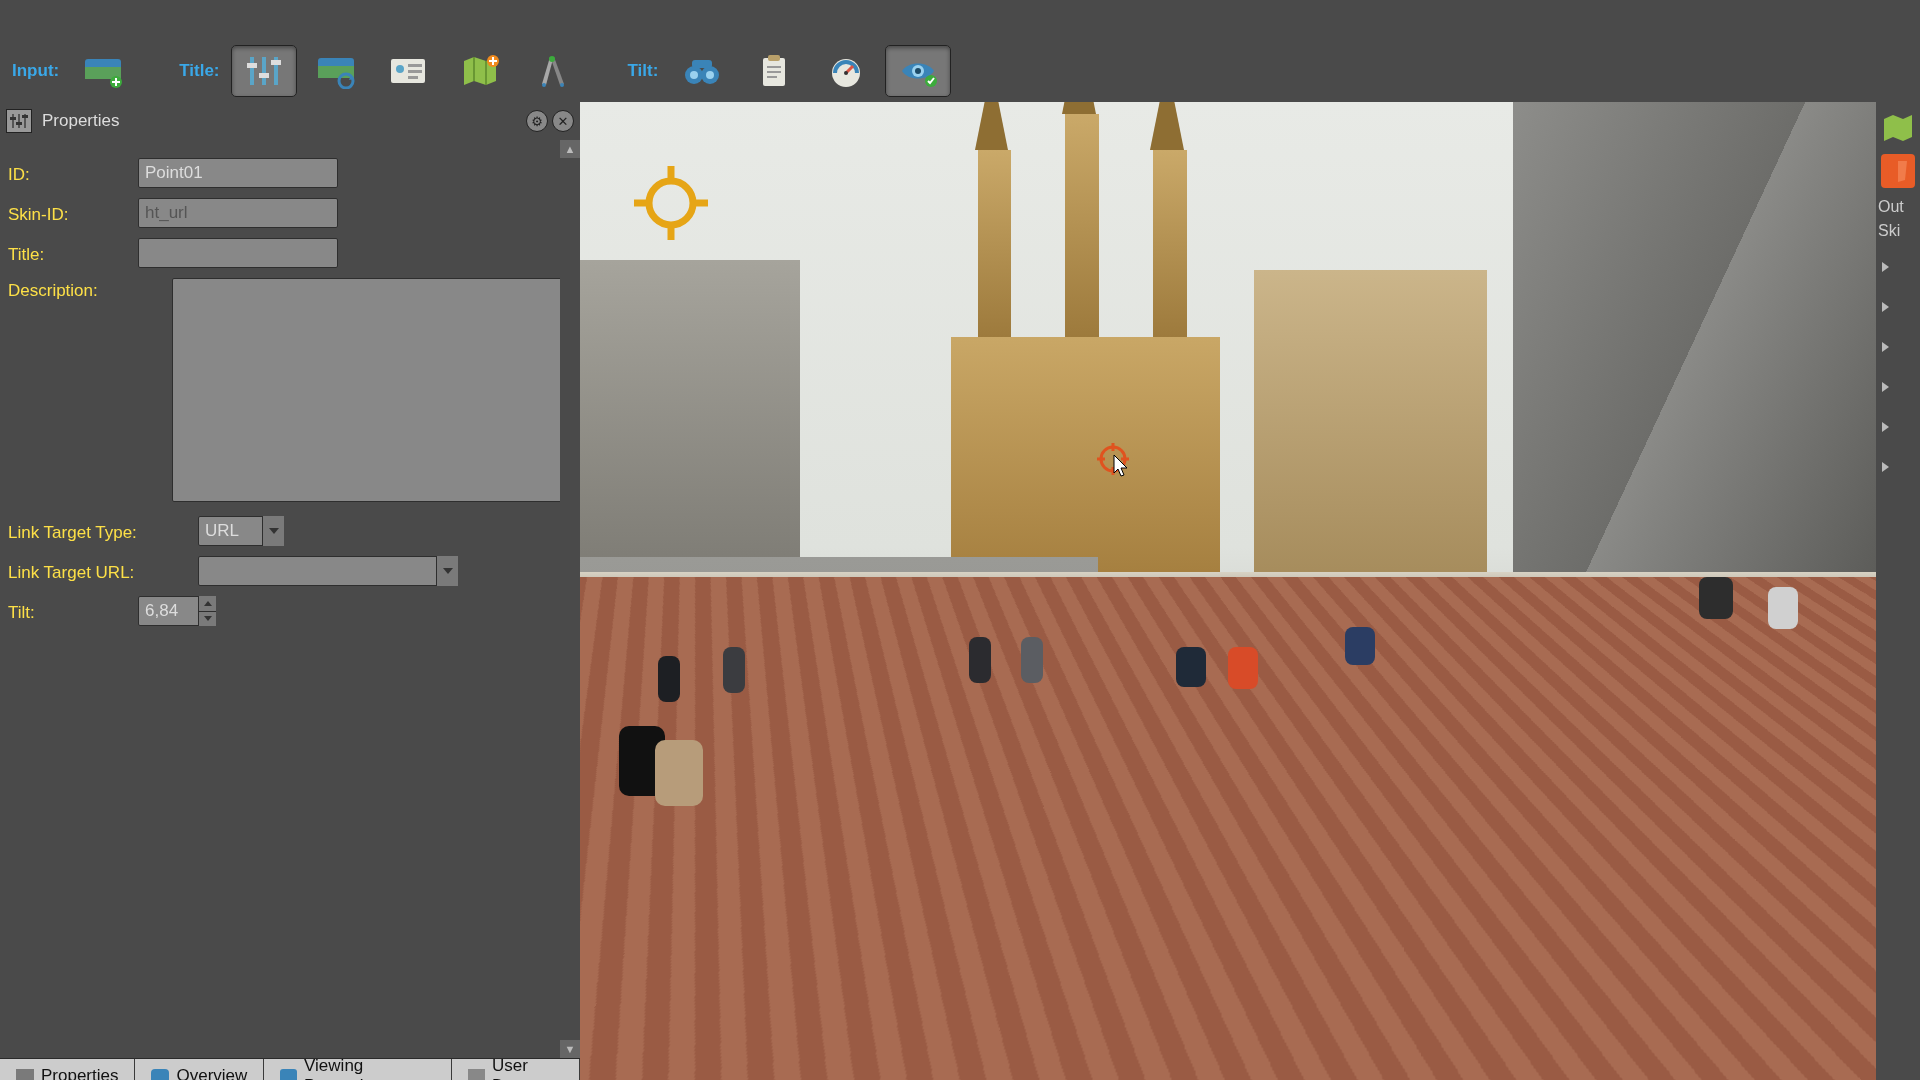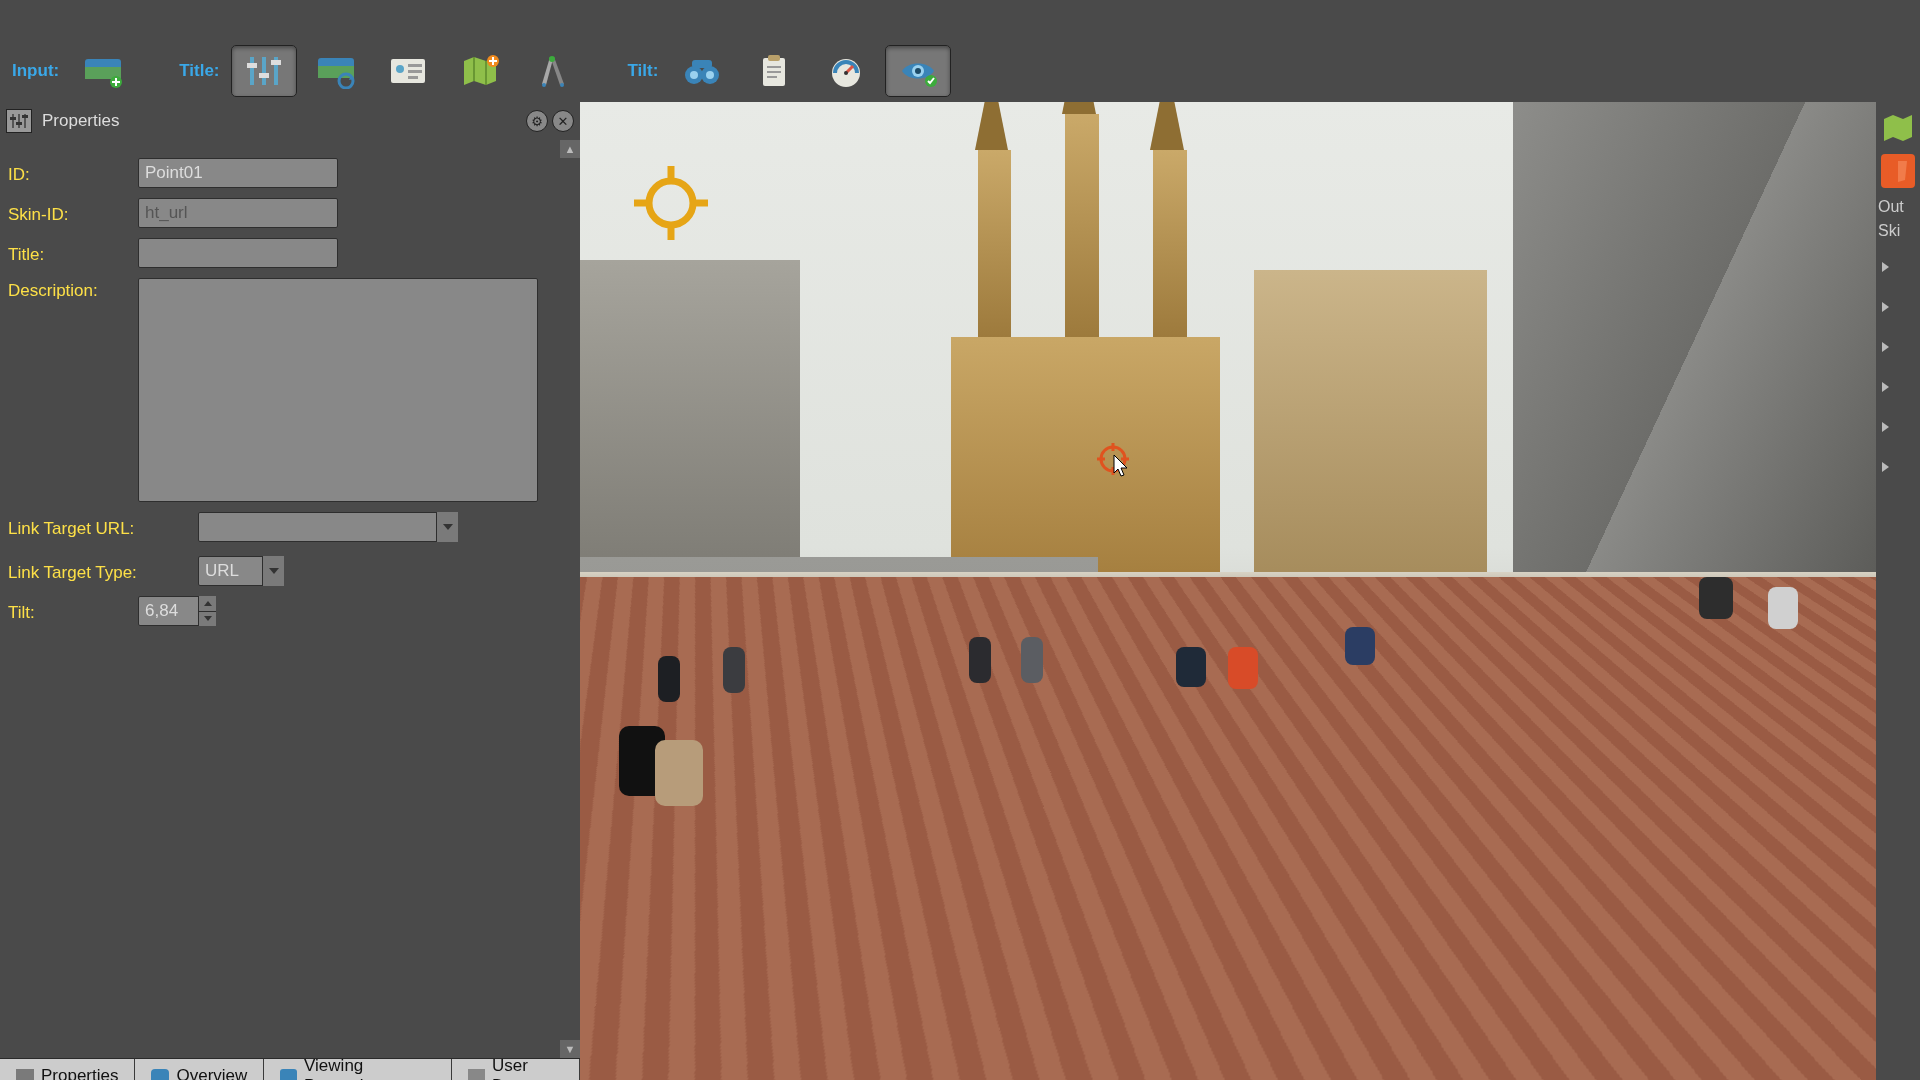--- a/index.html
+++ b/index.html
@@ -26,21 +26,21 @@
 .panel-header { height:38px; background:#4a4a4a; display:flex; align-items:center; padding:0 6px;}
 .panel-header .ph-icon { width:26px; height:24px; background:#999; border:1px solid #222; margin-right:10px; display:flex;align-items:center;justify-content:center;}
 .panel-header .ph-title { color:#ddd; font-size:17px; flex:1;}
 .ph-ctrl { width:22px;height:22px;border-radius:11px;border:1px solid #222;background:#888;margin-left:4px;display:flex;align-items:center;justify-content:center;font-size:13px;color:#222;cursor:pointer;}
 .panel-body { flex:1; position:relative; padding: 18px 8px 8px 8px;}
 .scrollbar-track { position:absolute; right:0; top:0; bottom:0; width:20px; background:#4a4a4a;}
 .sc-arrow { width:20px;height:18px;background:#666;display:flex;align-items:center;justify-content:center;color:#bbb;font-size:11px;}
 .sc-arrow.bot{position:absolute;bottom:0;}
 
 .form-row { display:flex; align-items:center; margin-bottom:10px;}
-.form-row.topalign{align-items:flex-start;}
+.form-row.topalign{align-items:flex-start;justify-content:space-between;}
 .form-label { width:130px; color:#fde047; font-size:17px; padding-top:3px;}
 .form-input {
   background:#888; border:1px solid #2e2e2e; color:#ddd; height:30px; padding:0 6px; font-size:17px; border-radius:2px;
 }
 .wshort { width:200px;}
 .wdrop { width:86px;}
 .wurl { width:260px;}
 .wtgt { width:194px;}
 .wspin { width:78px;}
 textarea.form-input { width:400px; height:224px; resize:none; padding:4px 6px;}
@@ -257,31 +257,31 @@
       </div>
       <div class="form-row">
         <div class="form-label">Title:</div>
         <input class="form-input wshort" value="" style="">
       </div>
       <div class="form-row topalign">
         <div class="form-label">Description:</div>
         <textarea class="form-input" style=""></textarea>
       </div>
 
+      <div class="form-row" style="margin-top:14px;">
+        <div class="form-label" style="width:190px;">Link Target Type:</div>
+        <div class="dropdown">
+          <input class="form-input wdrop" readonly="" value="URL" style="">
+          <div class="caret"></div>
+        </div>
+      </div>
       <div class="form-row">
         <div class="form-label" style="width:190px;">Link Target URL:</div>
         <div class="dropdown">
           <input class="form-input wurl" value="" style="">
-          <div class="caret"></div>
-        </div>
-      </div>
-      <div class="form-row" style="margin-top:14px;">
-        <div class="form-label" style="width:190px;">Link Target Type:</div>
-        <div class="dropdown">
-          <input class="form-input wdrop" readonly="" value="URL" style="">
           <div class="caret"></div>
         </div>
       </div>
       <div class="form-row">
         <div class="form-label">Tilt:</div>
         <div class="spinner">
           <input class="form-input wspin" value="6,84" style="">
           <div class="spin-btns">
               <div class="sp up"></div>
               <div class="sp dn"></div>

